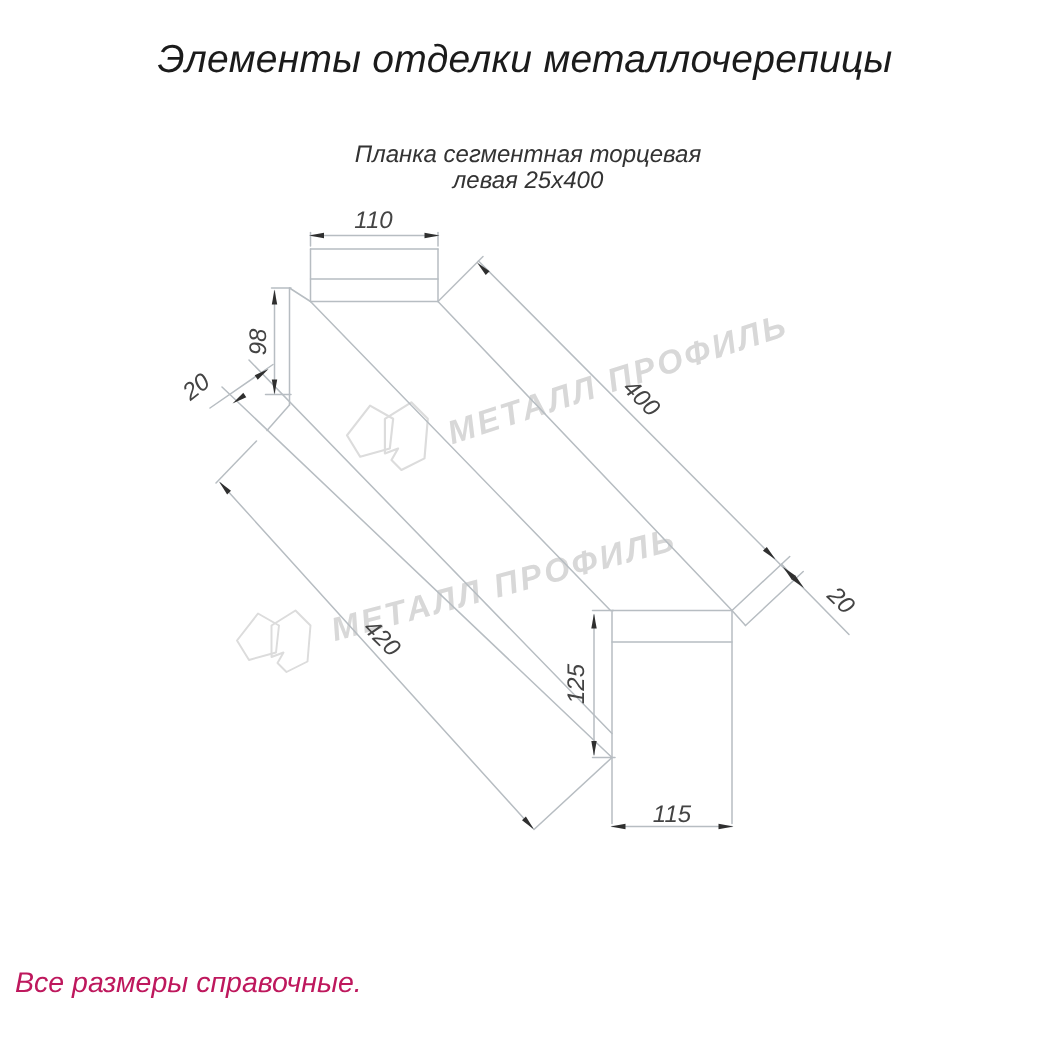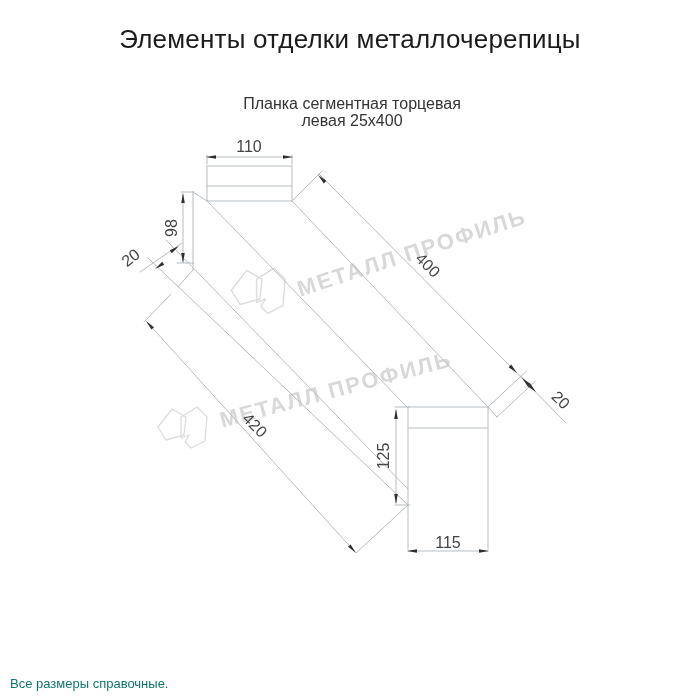--- a/index.html
+++ b/index.html
@@ -1,31 +1,31 @@
 <!DOCTYPE html>
 <html><head>
 <meta charset="utf-8">
 <style>
   html,body{margin:0;padding:0;background:#ffffff;}
   .page{
     position:relative;width:700px;height:700px;background:#ffffff;
-    font-family:"Liberation Sans", sans-serif;overflow:hidden;
+    font-family:"Liberation Sans", sans-serif;overflow:hidden;font-style:italic;
   }
   .page-title{
     position:absolute;top:24px;left:0;width:700px;text-align:center;
     font-size:26px;color:#1b1b1b;letter-spacing:0.2px;
   }
   .subtitle{
     position:absolute;top:95px;left:0;width:704px;text-align:center;
     font-size:16px;line-height:17px;color:#333333;
   }
   .drawing-svg{position:absolute;top:0;left:0;}
   .footer{
-    position:absolute;left:10px;top:676px;
-    font-size:13px;line-height:16px;color:#0f766e;
+    position:absolute;left:10px;top:648px;
+    font-size:19px;line-height:16px;color:#be185d;
   }
   .shape-line{stroke:#b7bdc2;stroke-width:1;fill:none;stroke-linecap:round;}
   .dim-arrow{fill:#2f2f2f;stroke:none;}
   .dim-text{font-family:"Liberation Sans",sans-serif;font-size:16px;fill:#444444;}
   .wm-text{font-family:"Liberation Sans",sans-serif;font-weight:bold;font-size:22px;
     fill:#d8d8d8;letter-spacing:2px;}
   .wm-logo{stroke:#dcdcdc;stroke-width:1.3;fill:none;stroke-linejoin:round;}
 </style>
 </head>
 <body>

